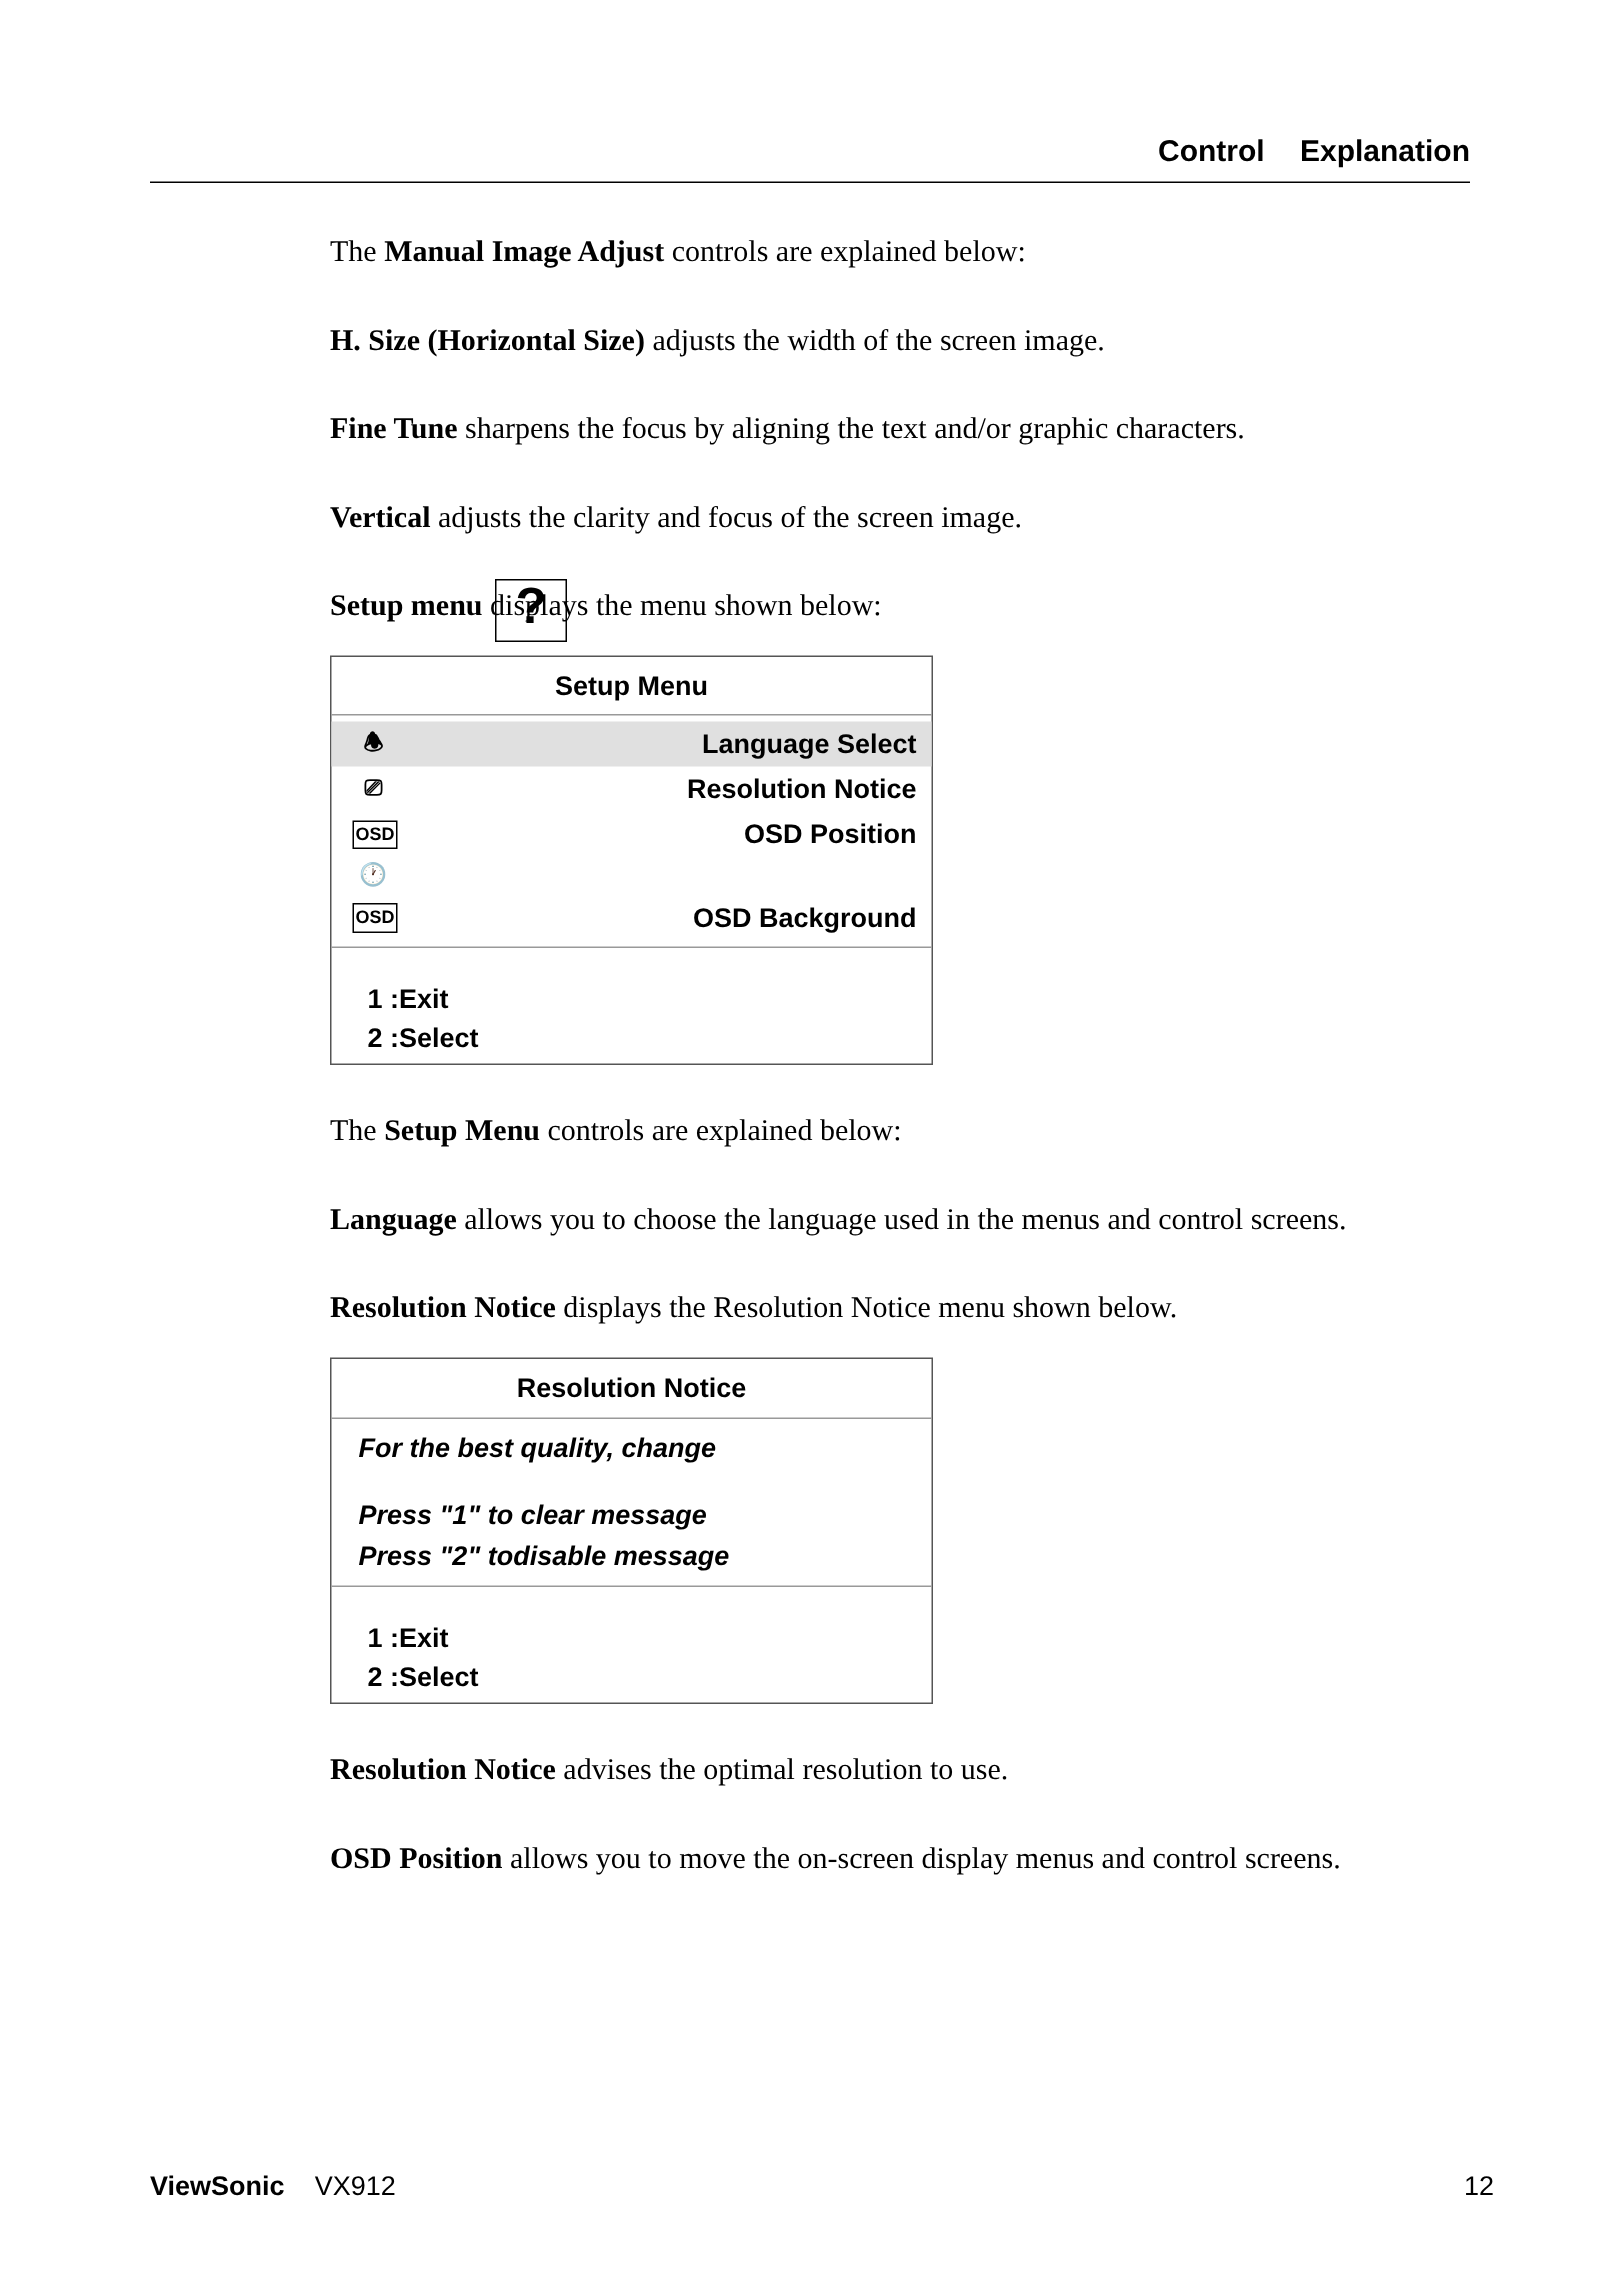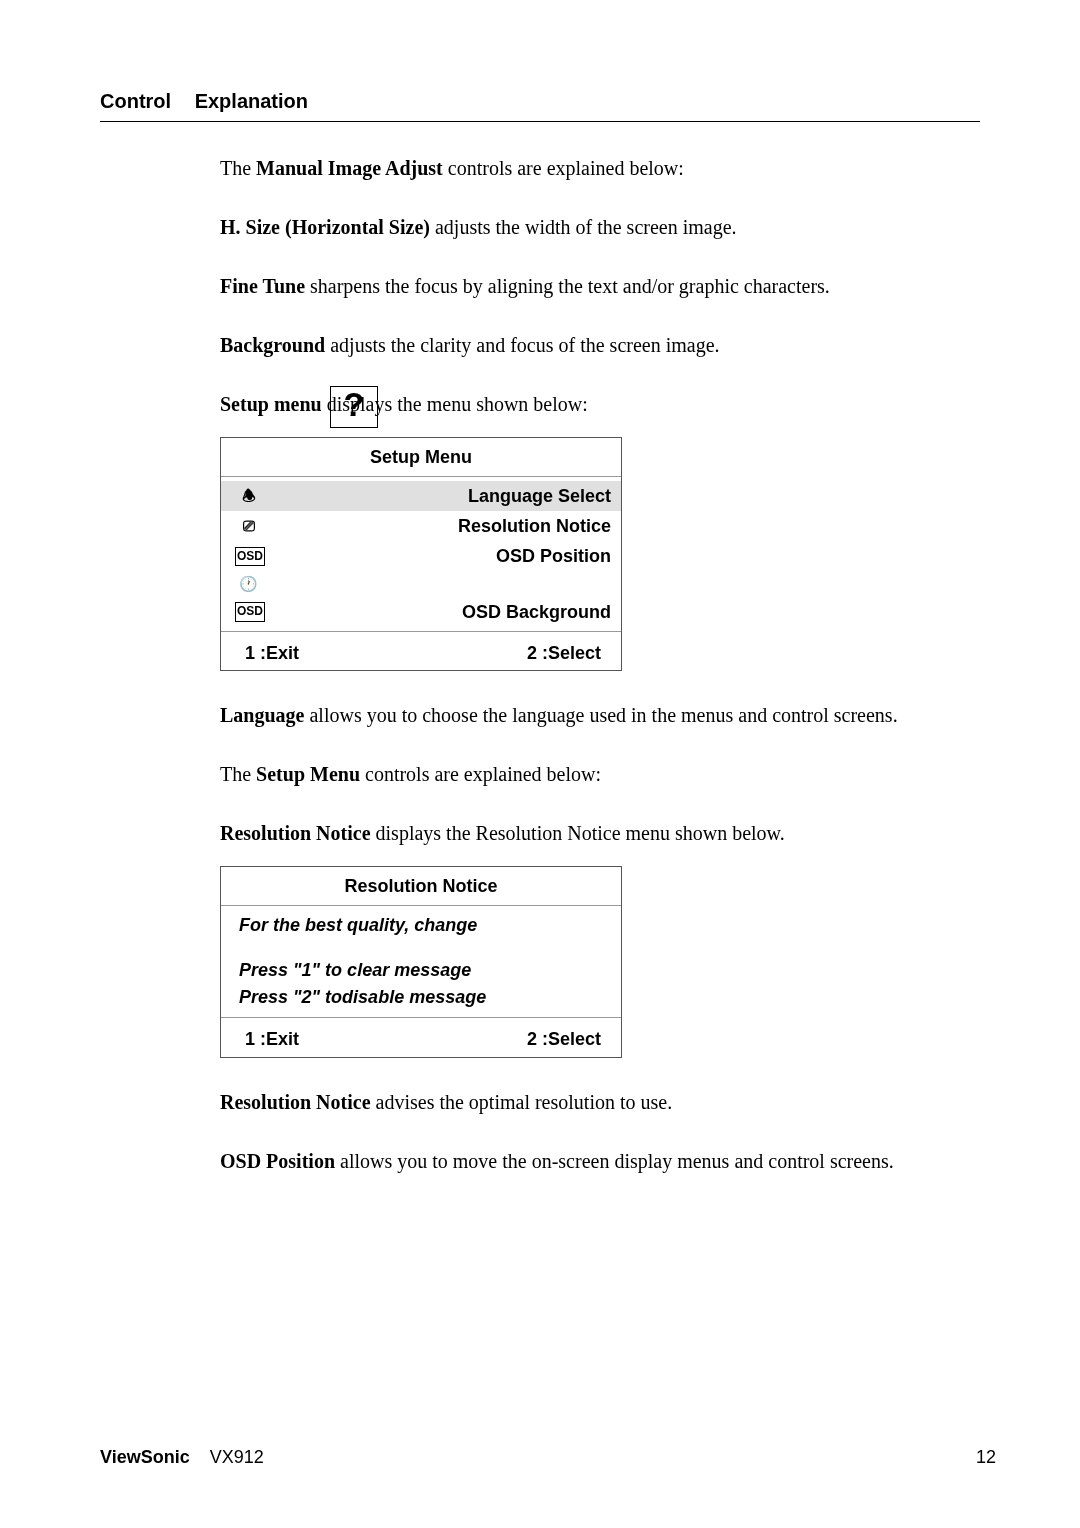--- a/index.html
+++ b/index.html
@@ -16,20 +16,21 @@
     min-height: 1528px;
     position: relative;
   }
   .header-row {
     font-family: Arial, Helvetica, sans-serif;
     font-weight: bold;
     font-size: 20px;
     padding-bottom: 8px;
     border-bottom: 1px solid #000;
     margin-bottom: 28px;
+    text-align: right;
   }
   .header-row span:first-child { margin-right: 18px; }
   .content-col {
     margin-left: 120px;
     font-size: 20px;
     line-height: 1.45;
     margin-top: 32px;
   }
   .para {
     margin-bottom: 30px;
@@ -77,21 +78,22 @@
     font-size: 15px;
     text-align: center;
     display: inline-block;
     flex-shrink: 0;
   }
   .mi-label { flex: 1; text-align: right; }
   .menu-footer {
     display: flex;
     justify-content: space-between;
     border-top: 1px solid #999;
-    padding: 8px 20px 4px 24px;
+    padding: 21px 20px 4px 24px;
+    flex-direction: column;
   }
   .notice-body {
     padding: 6px 18px;
     line-height: 1.5;
     font-style: italic;
   }
   .notice-body .gap { height: 18px; }
   .footer {
     position: absolute;
     bottom: 60px;
@@ -122,21 +124,21 @@
 
     <div class="para">
       <b>H. Size (Horizontal Size)</b><span> adjusts the width of the screen image.</span>
     </div>
 
     <div class="para">
       <b>Fine Tune</b><span> sharpens the focus by aligning the text and/or graphic characters.</span>
     </div>
 
     <div class="para">
-      <b>Background</b><span> adjusts the clarity and focus of the screen image.</span>
+      <b>Vertical</b><span> adjusts the clarity and focus of the screen image.</span>
     </div>
 
     <div style="position:relative;">
       <div class="icon-box" style="top:-4px;">
         <span>?</span>
       </div>
       <div class="para" style="margin-bottom:18px;">
         <b>Setup menu</b><span> displays the menu shown below:</span>
       </div>
     </div>
@@ -164,25 +166,25 @@
           <span class="mi-label">OSD Background</span>
         </div>
       </div>
       <div class="menu-footer">
         <span>1 :Exit</span>
         <span>2 :Select</span>
       </div>
     </div>
 
     <div class="para">
+      <span>The </span><b>Setup Menu</b><span> controls are explained below:</span>
+    </div>
+
+    <div class="para">
       <b>Language</b><span> allows you to choose the language used in the menus and control screens.</span>
-    </div>
-
-    <div class="para">
-      <span>The </span><b>Setup Menu</b><span> controls are explained below:</span>
     </div>
 
     <div class="para" style="margin-bottom:18px;">
       <b>Resolution Notice</b><span> displays the Resolution Notice menu shown below.</span>
     </div>
 
     <div class="menu-box">
       <div class="menu-title">Resolution Notice</div>
       <div class="notice-body">
         <div>For the best quality, change</div>

